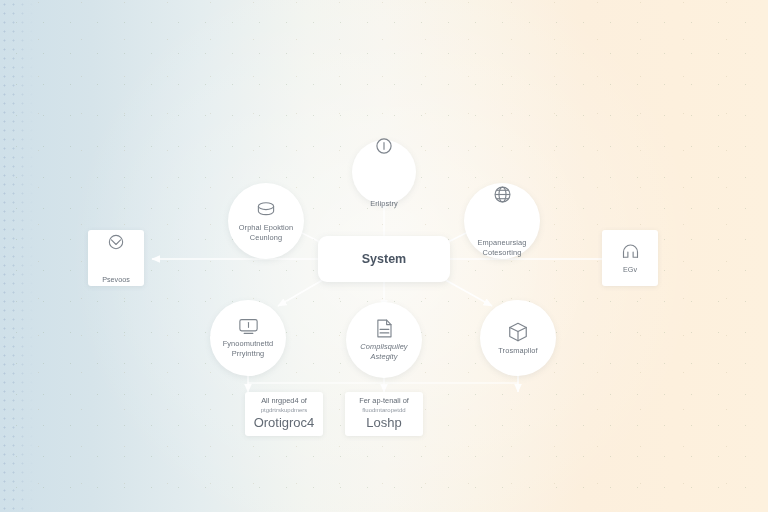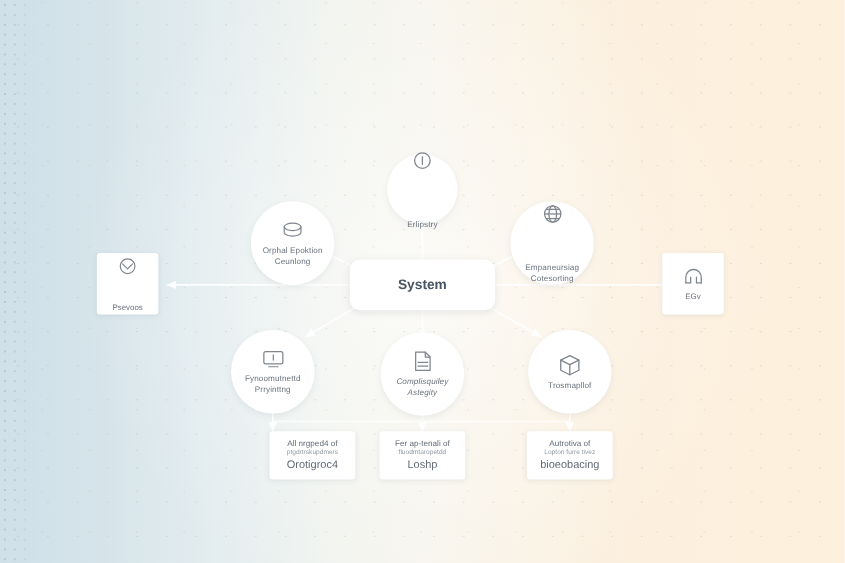--- a/index.html
+++ b/index.html
@@ -137,21 +137,21 @@
     font-size: 7.4px;
     color: #626a74;
     line-height: 1.35;
   }
   .capbox .c2 {
     font-size: 6.0px;
     color: #939aa3;
     line-height: 1.35;
   }
   .capbox .c3 {
-    font-size: 10px;
+    font-size: 13px;
     color: #626a74;
     line-height: 1.35;
   }
   svg { display: block; }
 </style>
 </head>
 <body>
 
 <div id="canvas">
 
@@ -306,19 +306,14 @@
     <div class="c2">ptgdrtrskupdmers</div>
     <div class="c3">Orotigroc4</div>
   </div>
 
   <div class="node capbox" style="left:345px; top:392px; width:78px; height:44px;">
     <div class="c1">Fer ap-tenali of</div>
     <div class="c2">fluodmtaropetdd</div>
     <div class="c3">Loshp</div>
   </div>
 
-  <div class="node capbox" style="left:479px; top:392px; width:78px; height:44px;">
-    <div class="c1">Autrotiva of</div>
-    <div class="c2">Lopton furre tivez</div>
-    <div class="c3">bioeobacing</div>
-  </div>
 
 </div>
 
 </body></html>

